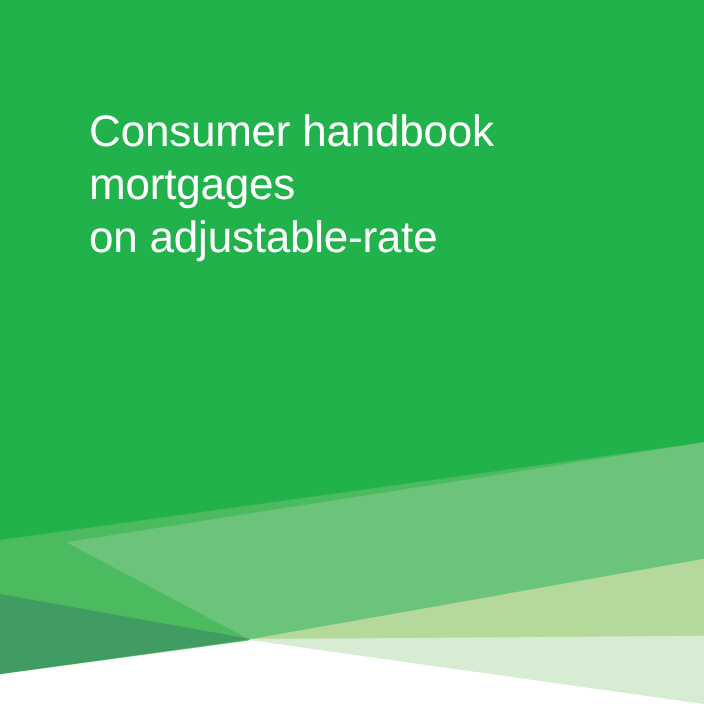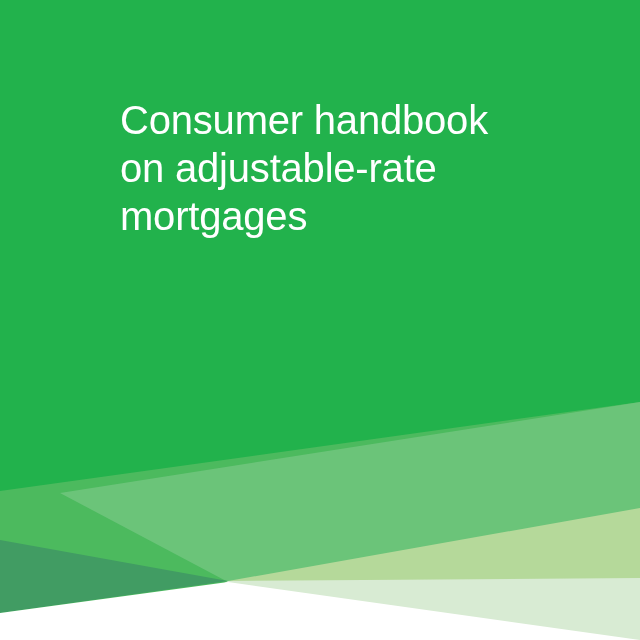--- a/index.html
+++ b/index.html
@@ -25,21 +25,20 @@
     width: 640px;
     height: 640px;
     display: block;
   }
   #title-block {
     position: absolute;
     left: 81px;
     top: 96px;
     width: 420px;
     z-index: 5;
-    margin-left: 39px;
   }
   #title-block .title-line {
     display: block;
     font-family: "Liberation Sans", sans-serif;
     font-size: 40px;
     line-height: 48px;
     font-weight: 400;
     color: #ffffff;
     letter-spacing: -0.2px;
     white-space: nowrap;
@@ -65,17 +64,17 @@
     <polygon points="228,581 640,578 640,640 120,640" fill="#D8EBD3"></polygon>
 
     <polygon points="0,540 228,581 0,613" fill="#419C63"></polygon>
 
     <polygon points="0,613 228,582 640,640 0,640" fill="#FFFFFF"></polygon>
 
   </svg>
 
   <div id="title-block">
     <span class="title-line">Consumer handbook</span>
+    <span class="title-line">mortgages</span>
     <span class="title-line">on adjustable-rate</span>
-    <span class="title-line">mortgages</span>
   </div>
 
 </div>
 
 </body></html>

